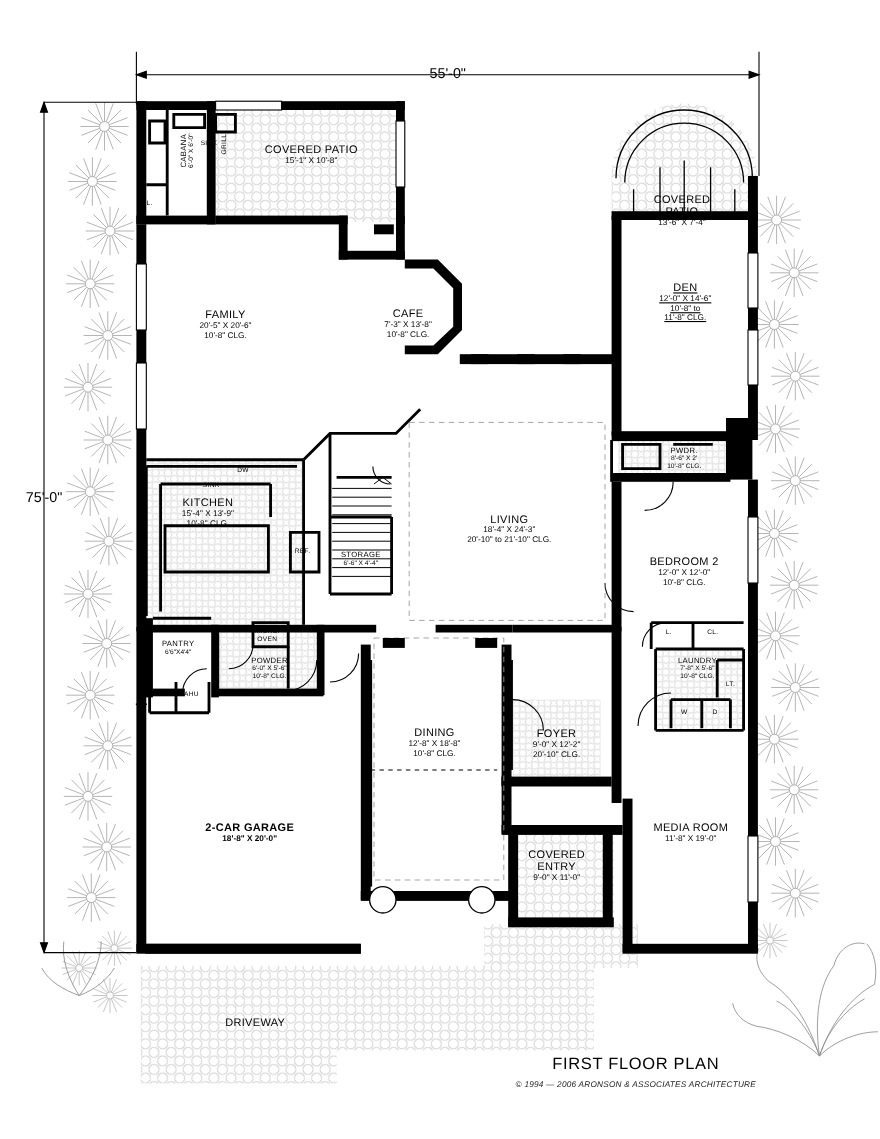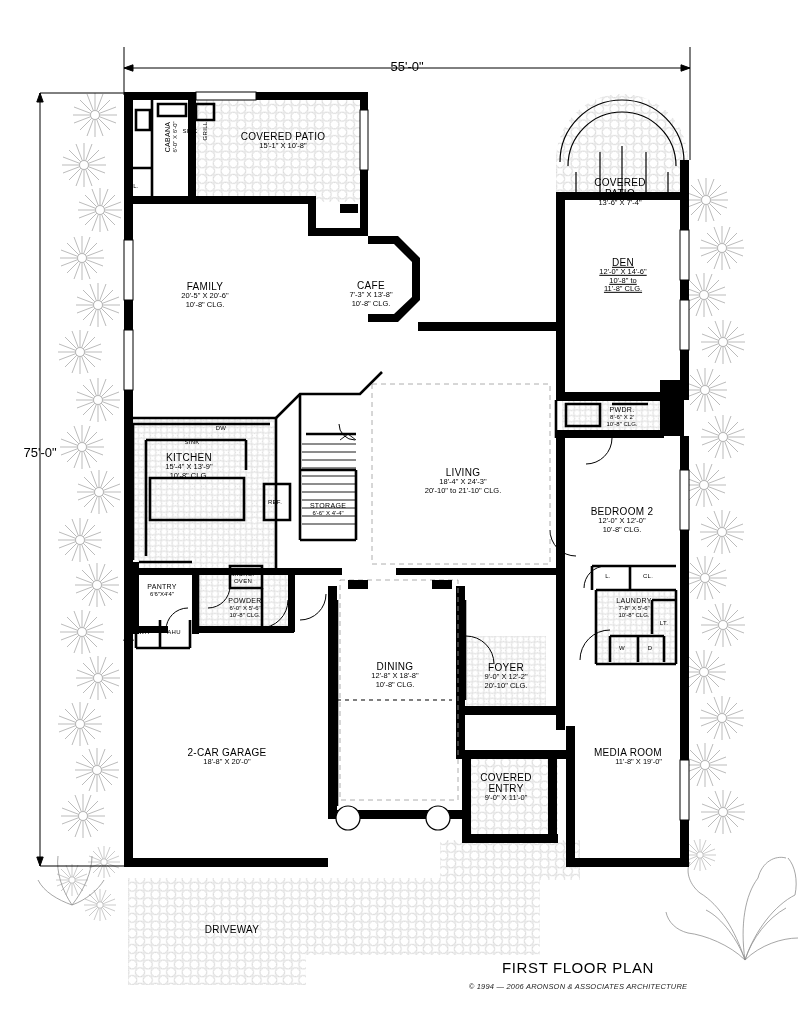--- a/index.html
+++ b/index.html
@@ -330,22 +330,22 @@
     <div class="lbl tiny" style="left: 622px; top: 417px;"><span class="n">PWDR.</span><span class="d">8'-6" X 2'</span><span class="c">10'-8" CLG.</span></div>
     <div class="lbl" style="left: 189px; top: 455px; margin-top: 11px;"><span class="n">KITCHEN</span><span class="d">15'-4" X 13'-9"</span><span class="c">10'-8" CLG.</span></div>
     <div class="lbl" style="left: 463px; top: 481px;"><span class="n">LIVING</span><span class="d">18'-4" X 24'-3"</span><span class="c">20'-10" to 21'-10" CLG.</span></div>
     <div class="lbl" style="left: 622px; top: 480px; margin-top: 40px;"><span class="n">BEDROOM 2</span><span class="d">12'-0" X 12'-0"</span><span class="c">10'-8" CLG.</span></div>
     <div class="lbl tiny" style="left: 328px; top: 509px;"><span class="n">STORAGE</span><span class="d">6'-6" X 4'-4"</span></div>
     <div class="lbl tiny" style="left: 162px; top: 590px;"><span class="n">PANTRY</span><span class="d">6'6"X4'4"</span></div>
     <div class="lbl tiny" style="left: 245px; top: 608px;"><span class="n">POWDER</span><span class="d">6'-0" X 5'-6"</span><span class="c">10'-8" CLG.</span></div>
     <div class="lbl tiny" style="left: 634px; top: 608px;"><span class="n">LAUNDRY</span><span class="d">7'-8" X 5'-6"</span><span class="c">10'-8" CLG.</span></div>
     <div class="lbl" style="left: 395px; top: 675px;"><span class="n">DINING</span><span class="d">12'-8" X 18'-8"</span><span class="c">10'-8" CLG.</span></div>
     <div class="lbl" style="left: 506px; top: 676px;"><span class="n">FOYER</span><span class="d">9'-0" X 12'-2"</span><span class="c">20'-10" CLG.</span></div>
-    <div class="lbl" style="left: 227px; top: 757px;"><span class="n">2-CAR GARAGE</span><span class="d">18'-8" X 20'-0"</span></div>
-    <div class="lbl" style="left: 628px; top: 757px; text-align: right;"><span class="n">MEDIA ROOM</span><span class="d">11'-8" X 19'-0"</span></div>
+    <div class="lbl" style="left: 227px; top: 757px; font-weight: bold;"><span class="n">2-CAR GARAGE</span><span class="d">18'-8" X 20'-0"</span></div>
+    <div class="lbl" style="left: 628px; top: 757px;"><span class="n">MEDIA ROOM</span><span class="d">11'-8" X 19'-0"</span></div>
     <div class="lbl" style="left: 506px; top: 787px;"><span class="n">COVERED
 ENTRY</span><span class="d">9'-0" X 11'-0"</span></div>
     <div class="lbl" style="left: 232px; top: 930px;"><span class="n">DRIVEWAY</span></div>
   </div>
 <div id="fixtures">
     <div class="lbl xs" style="left: 136px; top: 186px;"><span class="n">L.</span></div>
     <div class="lbl xs" style="left: 190px; top: 131px;"><span class="n">SINK</span></div>
     <div class="lbl xs vert" style="left: 205px; top: 131px;"><span class="n">GRILL</span></div>
     <div class="lbl xs" style="left: 192px; top: 442px;"><span class="n">SINK</span></div>
     <div class="lbl xs" style="left: 221px; top: 428px;"><span class="n">DW</span></div>

